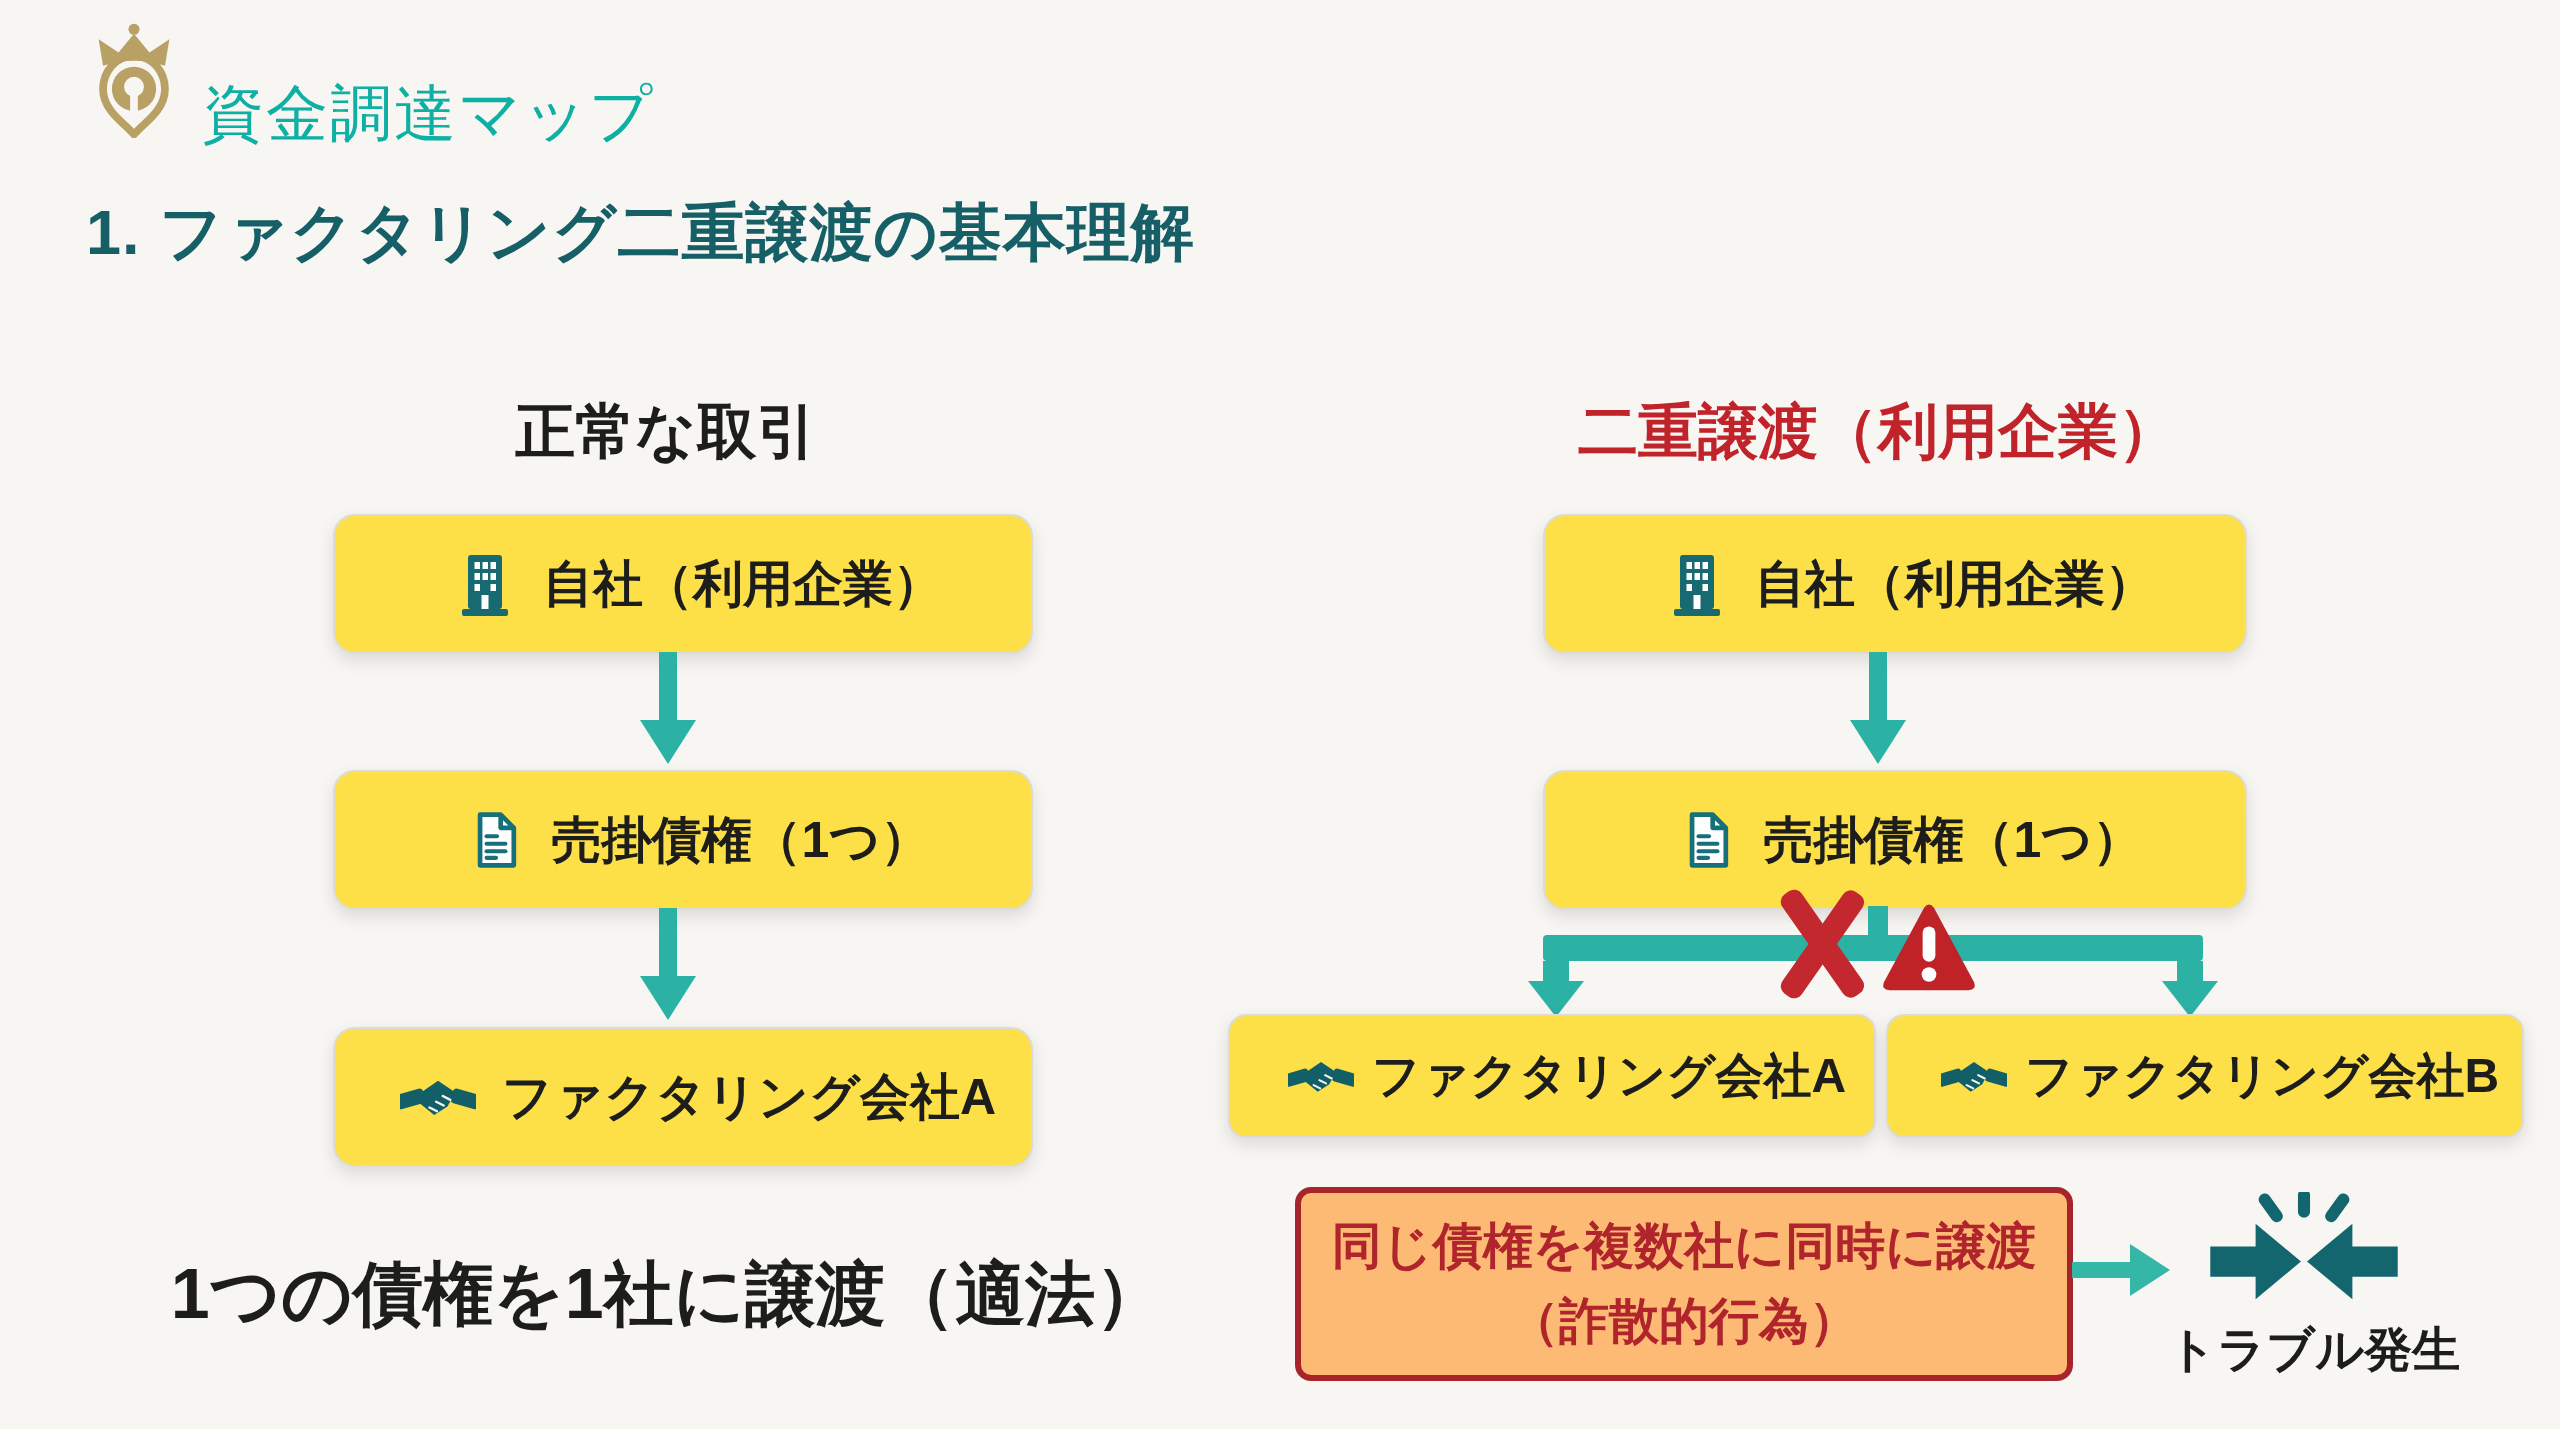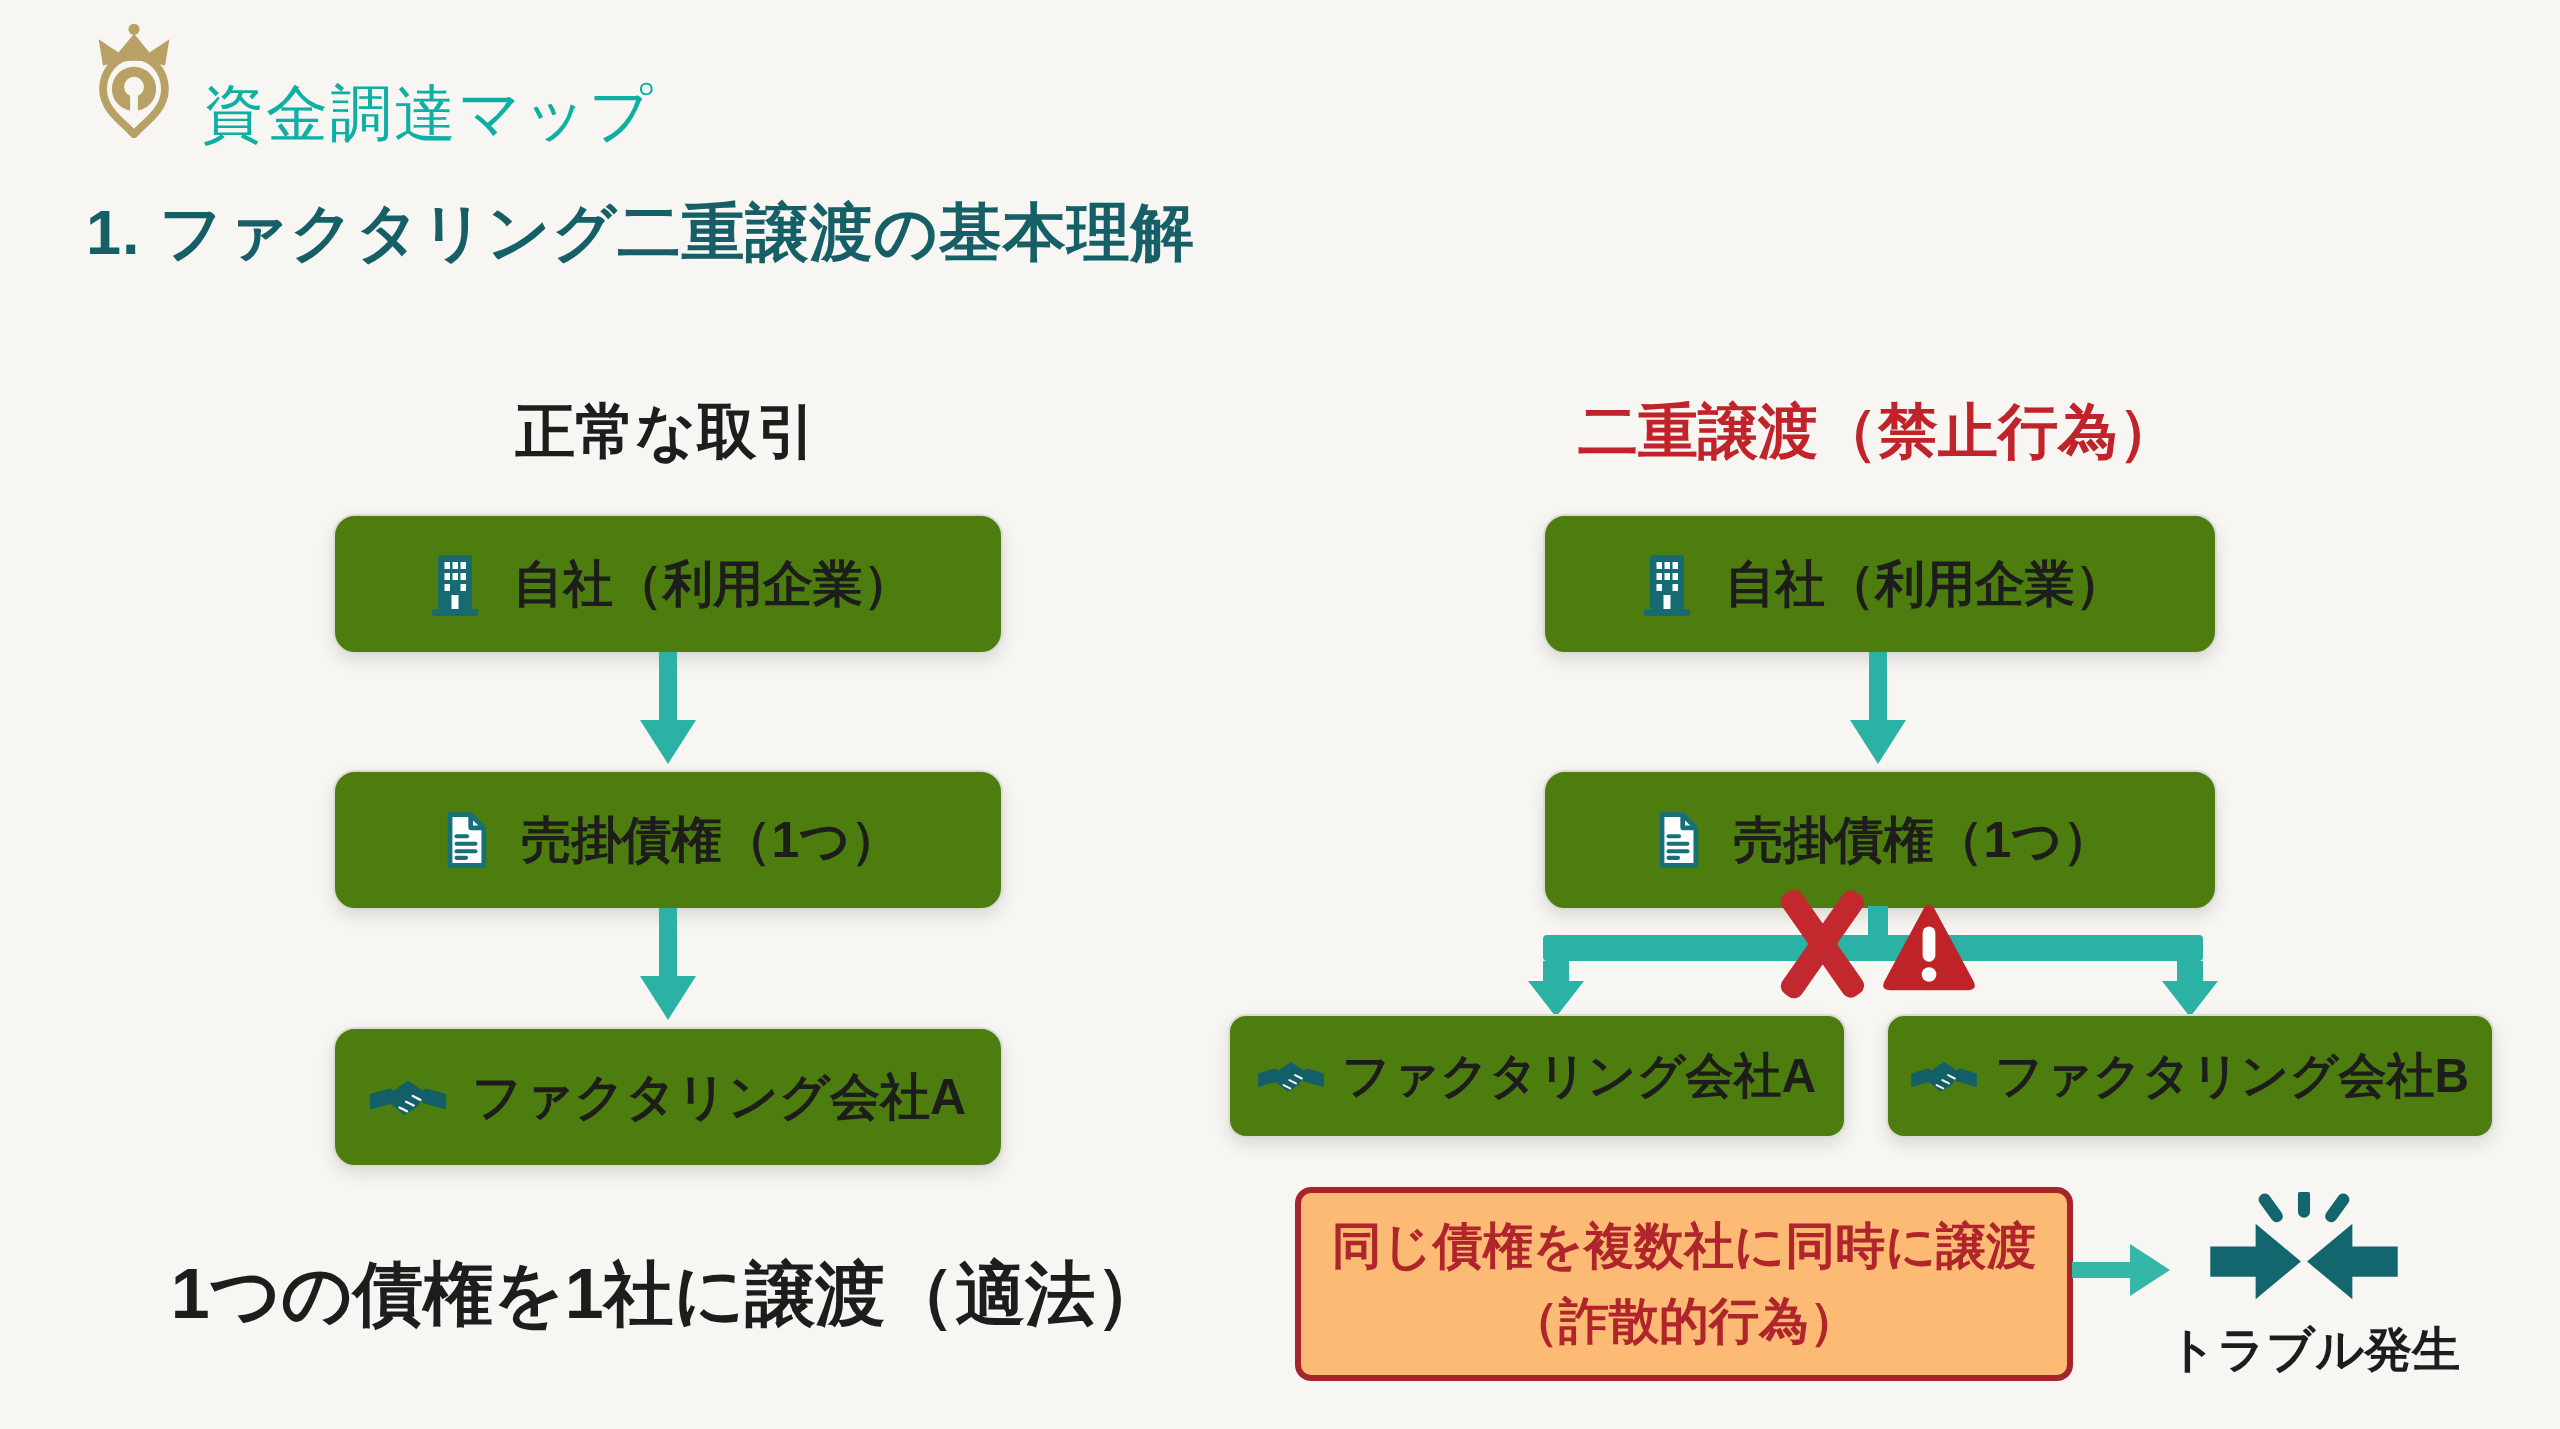--- a/index.html
+++ b/index.html
@@ -12,22 +12,22 @@
 
   
   .page-title{position:absolute;left:86px;top:190px;font-size:63px;font-weight:900;color:#175f66;letter-spacing:1px;white-space:nowrap;}
 
   
   .col-header{position:absolute;top:392px;font-size:60px;font-weight:900;text-align:center;white-space:nowrap;}
   .col-header.normal{left:333px;width:666px;color:#1d1d1c;}
   .col-header.danger{left:1543px;width:670px;color:#c0232a;}
 
   
-  .node{position:absolute;background:#4d7c0f;border:2px solid #dcdbd6;border-radius:22px;
-        box-shadow:0 7px 16px rgba(70,70,60,0.15);display:flex;align-items:center;justify-content:center;gap:26px;}
+  .node{position:absolute;background:#fde047;border:2px solid #dcdbd6;border-radius:22px;
+        box-shadow:0 7px 16px rgba(70,70,60,0.15);display:flex;align-items:center;justify-content:center;gap:26px;padding-left:30px;}
   .node .node-label{font-size:50px;font-weight:800;color:#1d1d1c;white-space:nowrap;}
   .node.small .node-label{font-size:48px;}
   .node.small{gap:18px;border-radius:18px;}
 
   
   .varrow{position:absolute;width:56px;}
   .varrow .stem{position:absolute;left:19px;top:0;width:18px;height:68px;background:#2bb2a4;}
   .varrow .head{position:absolute;left:0;top:68px;width:0;height:0;
                 border-left:28px solid transparent;border-right:28px solid transparent;border-top:44px solid #2bb2a4;}
 
@@ -76,21 +76,21 @@
       <circle cx="38" cy="61" r="20" fill="#b9a065"></circle>
       <circle cx="38" cy="59" r="9" fill="#f7f6f3"></circle>
       <rect x="34.5" y="63" width="7" height="26" fill="#f7f6f3"></rect>
     </svg>
   </div>
   <div class="logo-text">資金調達マップ</div>
 
   <div class="page-title">1. ファクタリング二重譲渡の基本理解</div>
 
   <div class="col-header normal">正常な取引</div>
-  <div class="col-header danger">二重譲渡（禁止行為）</div>
+  <div class="col-header danger">二重譲渡（利用企業）</div>
 
   <div class="node" style="left:333px;top:514px;width:666px;height:136px;">
     <span>
       <svg viewBox="0 0 64 64" width="64" height="64">
         <rect x="15" y="3" width="34" height="54" rx="3" fill="#176a72"></rect>
         <g fill="#ffffff">
           <rect x="21.5" y="10" width="5.5" height="7"></rect>
             <rect x="29.5" y="10" width="5.5" height="7"></rect>
             <rect x="37.5" y="10" width="5.5" height="7"></rect>
           <rect x="21.5" y="21" width="5.5" height="7"></rect>

